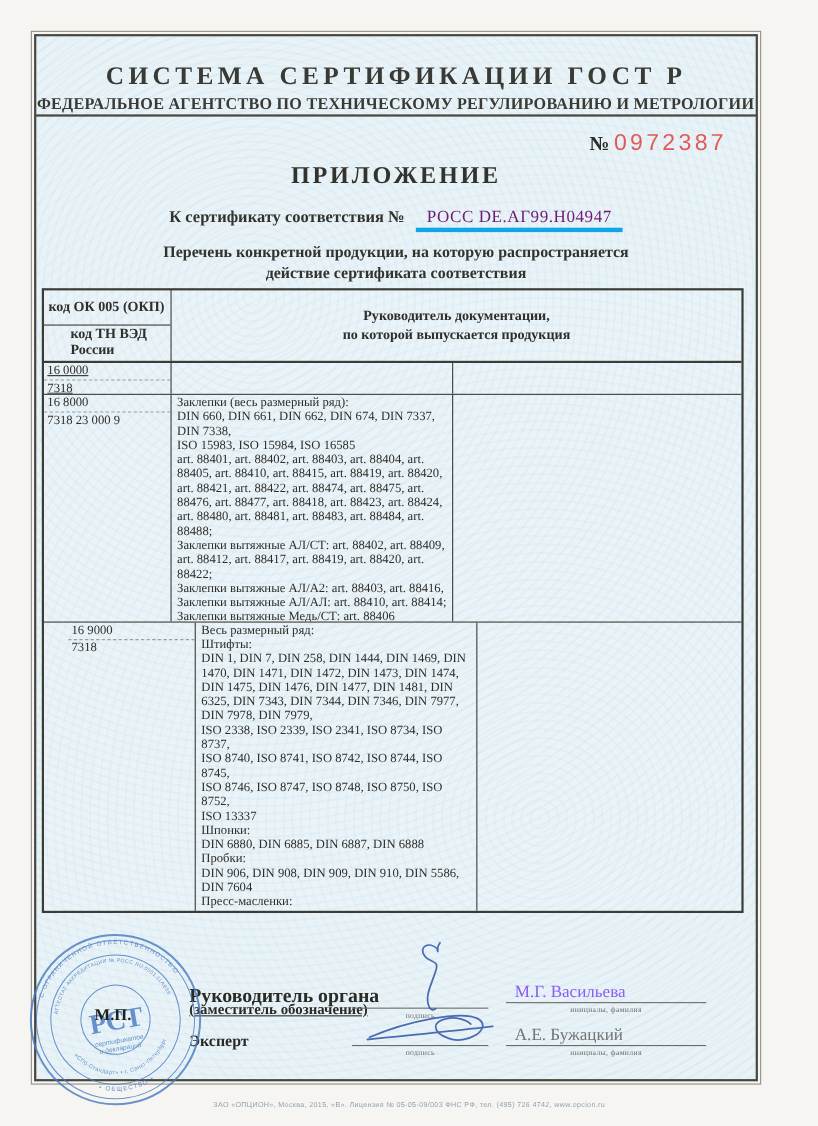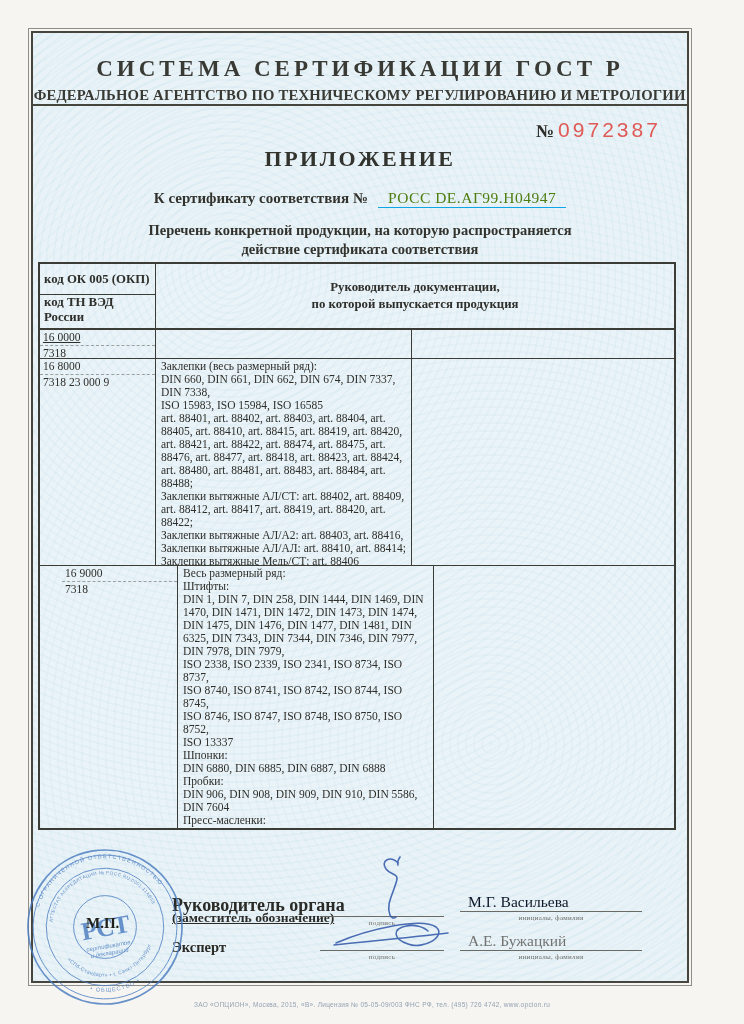--- a/index.html
+++ b/index.html
@@ -36,37 +36,37 @@
   .agency-title{ font-size:15px; font-weight:bold; letter-spacing:0.2px; transform:scaleX(0.98); color:#3a3a35; white-space:nowrap; }
   
   .blank-number{ position:absolute; left:536px; top:118px; white-space:nowrap; }
   .no-sign{ font-size:18px; font-weight:bold; color:#2c2c28; }
   .no-digits{ font-family:"Liberation Sans", sans-serif; font-size:21px; letter-spacing:3px; color:#e05a56; }
   
   .app-title{ position:absolute; left:30px; top:146px; width:660px; text-align:center;
     font-size:22px; font-weight:bold; letter-spacing:2.5px; color:#33332e; }
   .cert-line{ position:absolute; left:30px; top:189px; width:660px; text-align:center; }
   .cert-label{ font-size:15px; font-weight:bold; color:#33332e; }
-  .cert-value{ font-size:15.5px; color:#4d7c0f; border-bottom:1px solid #0ea5e9; padding:0 10px 1px 10px; margin-left:6px; letter-spacing:0.5px; }
+  .cert-value{ font-size:15.5px; color:#701a75; border-bottom:4px solid #0ea5e9; padding:0 10px 1px 10px; margin-left:6px; letter-spacing:0.5px; }
   .desc{ position:absolute; left:30px; top:221px; width:660px; text-align:center;
     font-size:14.5px; font-weight:bold; line-height:19px; white-space:pre-line; color:#33332e; }
   
   .tbl{ position:absolute; left:38px; top:262px; width:638px; border:2px solid #3c3c36; background:rgba(255,255,255,0.06); }
   .tr{ display:flex; border-bottom:1px solid #3c3c36; }
   .tr:last-child{ border-bottom:none; }
-  .tr.thead{ border-bottom:2px solid #3c3c36; }
+  .tr.thead{ border-bottom:2px solid #3c3c36;align-items:center; }
   .td{ overflow:hidden; }
   .c1{ width:116px; border-right:1px solid #3c3c36; }
   .c2{ width:256px; border-right:1px solid #3c3c36; }
   .c3{ flex:1; }
   .thead{ height:66px; }
   .th-c1{ display:flex; flex-direction:column; }
   .th-c1-top{ height:33px; border-bottom:1px solid #3c3c36; display:flex; align-items:center;
     padding-left:4px; font-size:12.8px; font-weight:bold; }
-  .th-c1-bot{ flex:1; display:flex; align-items:flex-end; padding:0 0 3px 4px; font-size:12.8px; font-weight:bold; }
+  .th-c1-bot{ flex:1; display:flex; align-items:flex-end; padding:0 0 3px 4px; font-size:12.8px; font-weight:bold;margin-left:20px; }
   .th{ display:flex; align-items:center; justify-content:center; text-align:center;
     font-size:12.8px; font-weight:bold; line-height:17px; white-space:pre-line; }
   .row1{ height:29px;text-decoration:underline; }
   .row2{ height:207px; }
   .row3{ height:262px;padding-left:22px; }
   .codes{ font-size:11.5px; line-height:13px; }
   .code-top{ border-bottom:1px dashed #98a0a0; padding:1px 3px 1px 3px; }
   .code-bot{ padding:1px 3px; }
   .cellbody{ font-size:11.5px; line-height:13px; padding:1px 3px 1px 5px; white-space:pre-line; }
   
@@ -77,21 +77,21 @@
   .sigline{ position:absolute; border-bottom:1px solid #6b6b66; }
   .sl1{ left:320px; top:901px; width:124px; height:16px; }
   .sl2{ left:320px; top:936px; width:124px; height:15px; }
   .nl1{ left:460px; top:894px; width:182px; height:18px; }
   .nl2{ left:460px; top:933px; width:182px; height:18px; }
   .caption{ position:absolute; font-size:7px; color:#6d6d68; text-align:center; letter-spacing:0.3px; }
   .cap-s1{ left:320px; top:919px; width:124px; }
   .cap-s2{ left:320px; top:953px; width:124px; }
   .cap-n1{ left:460px; top:914px; width:182px; }
   .cap-n2{ left:460px; top:953px; width:182px; }
-  .name1{ position:absolute; left:468px; top:893px; font-size:15.5px; color:#0f172a; }
+  .name1{ position:absolute; left:468px; top:893px; font-size:15.5px; color:#8b5cf6; }
   .name2{ position:absolute; left:468px; top:932px; font-size:15.5px; color:#737373; }
   .stamp-svg{ position:absolute; left:24px; top:846px; transform:rotate(-10deg); z-index:3; }
   .sig-svg{ position:absolute; left:330px; top:853px; z-index:3; }
   
   .imprint{ position:absolute; left:0; top:1001px; width:744px; text-align:center;
     font-family:"Liberation Sans", sans-serif; font-size:6.5px; color:#93a2b0; letter-spacing:0.3px; }
 </style>
 </head>
 <body>
 

